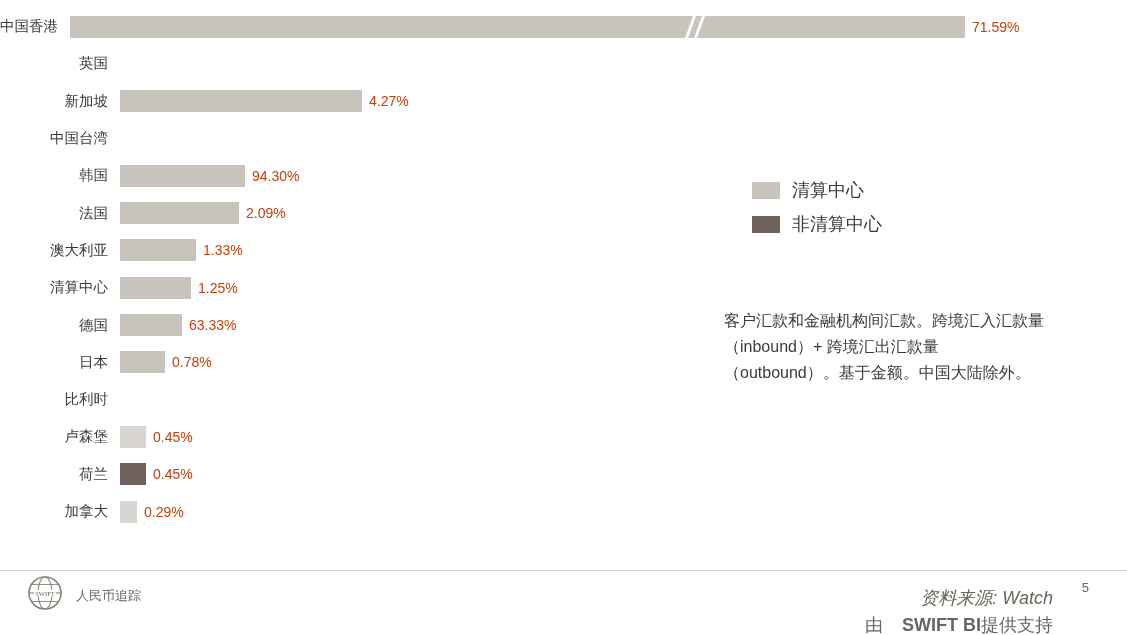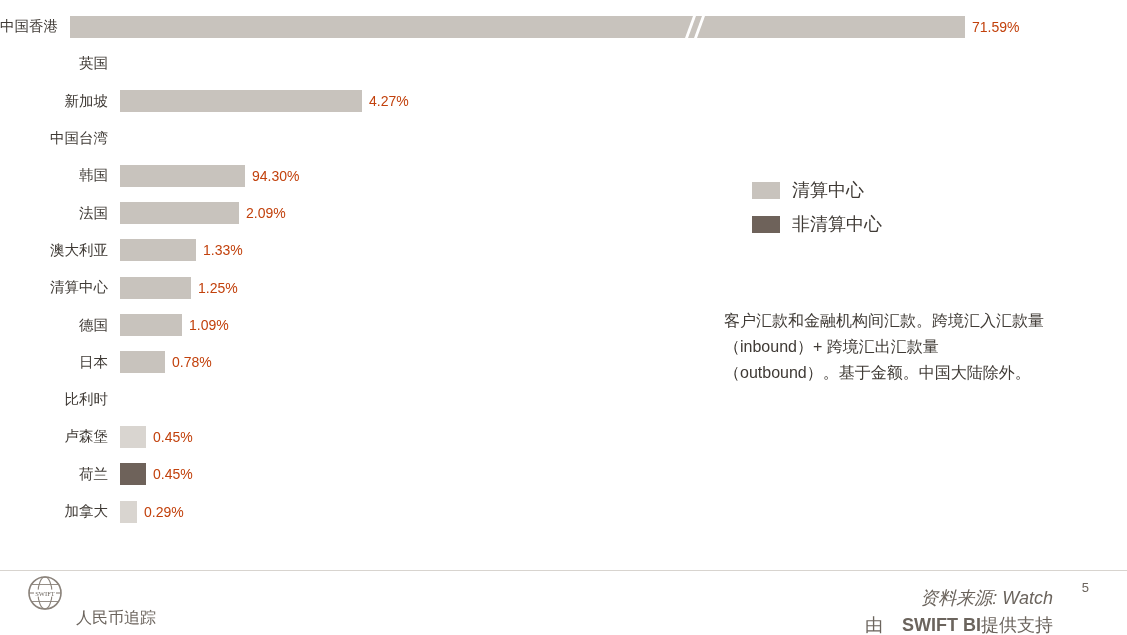--- a/index.html
+++ b/index.html
@@ -156,23 +156,22 @@
     position: absolute;
     left: 27px;
     top: 575px;
     width: 36px;
     height: 36px;
   }
   #footer-label {
     position: absolute;
     left: 76px;
     top: 587px;
-    font-size: 16px;
+    font-size: 13px;
     color: #6b645d;
-    margin-top: 21px;
   }
   #source {
     position: absolute;
     right: 74px;
     top: 585px;
     text-align: right;
     font-size: 18px;
     color: #6b645d;
     line-height: 1.5;
   }
@@ -241,21 +240,21 @@
         <div class="cat-label">清算中心</div>
         <div class="bar-wrap">
           <div class="bar" style="width: 71px;"></div>
           <div class="bar-value">1.25%</div>
         </div>
       </div>
       <div class="bar-row">
         <div class="cat-label">德国</div>
         <div class="bar-wrap">
           <div class="bar" style="width: 62px;"></div>
-          <div class="bar-value">1.09%</div>
+          <div class="bar-value">63.33%</div>
         </div>
       </div>
       <div class="bar-row">
         <div class="cat-label">日本</div>
         <div class="bar-wrap">
           <div class="bar" style="width: 45px;"></div>
           <div class="bar-value">0.78%</div>
         </div>
       </div>
       <div class="bar-row">

